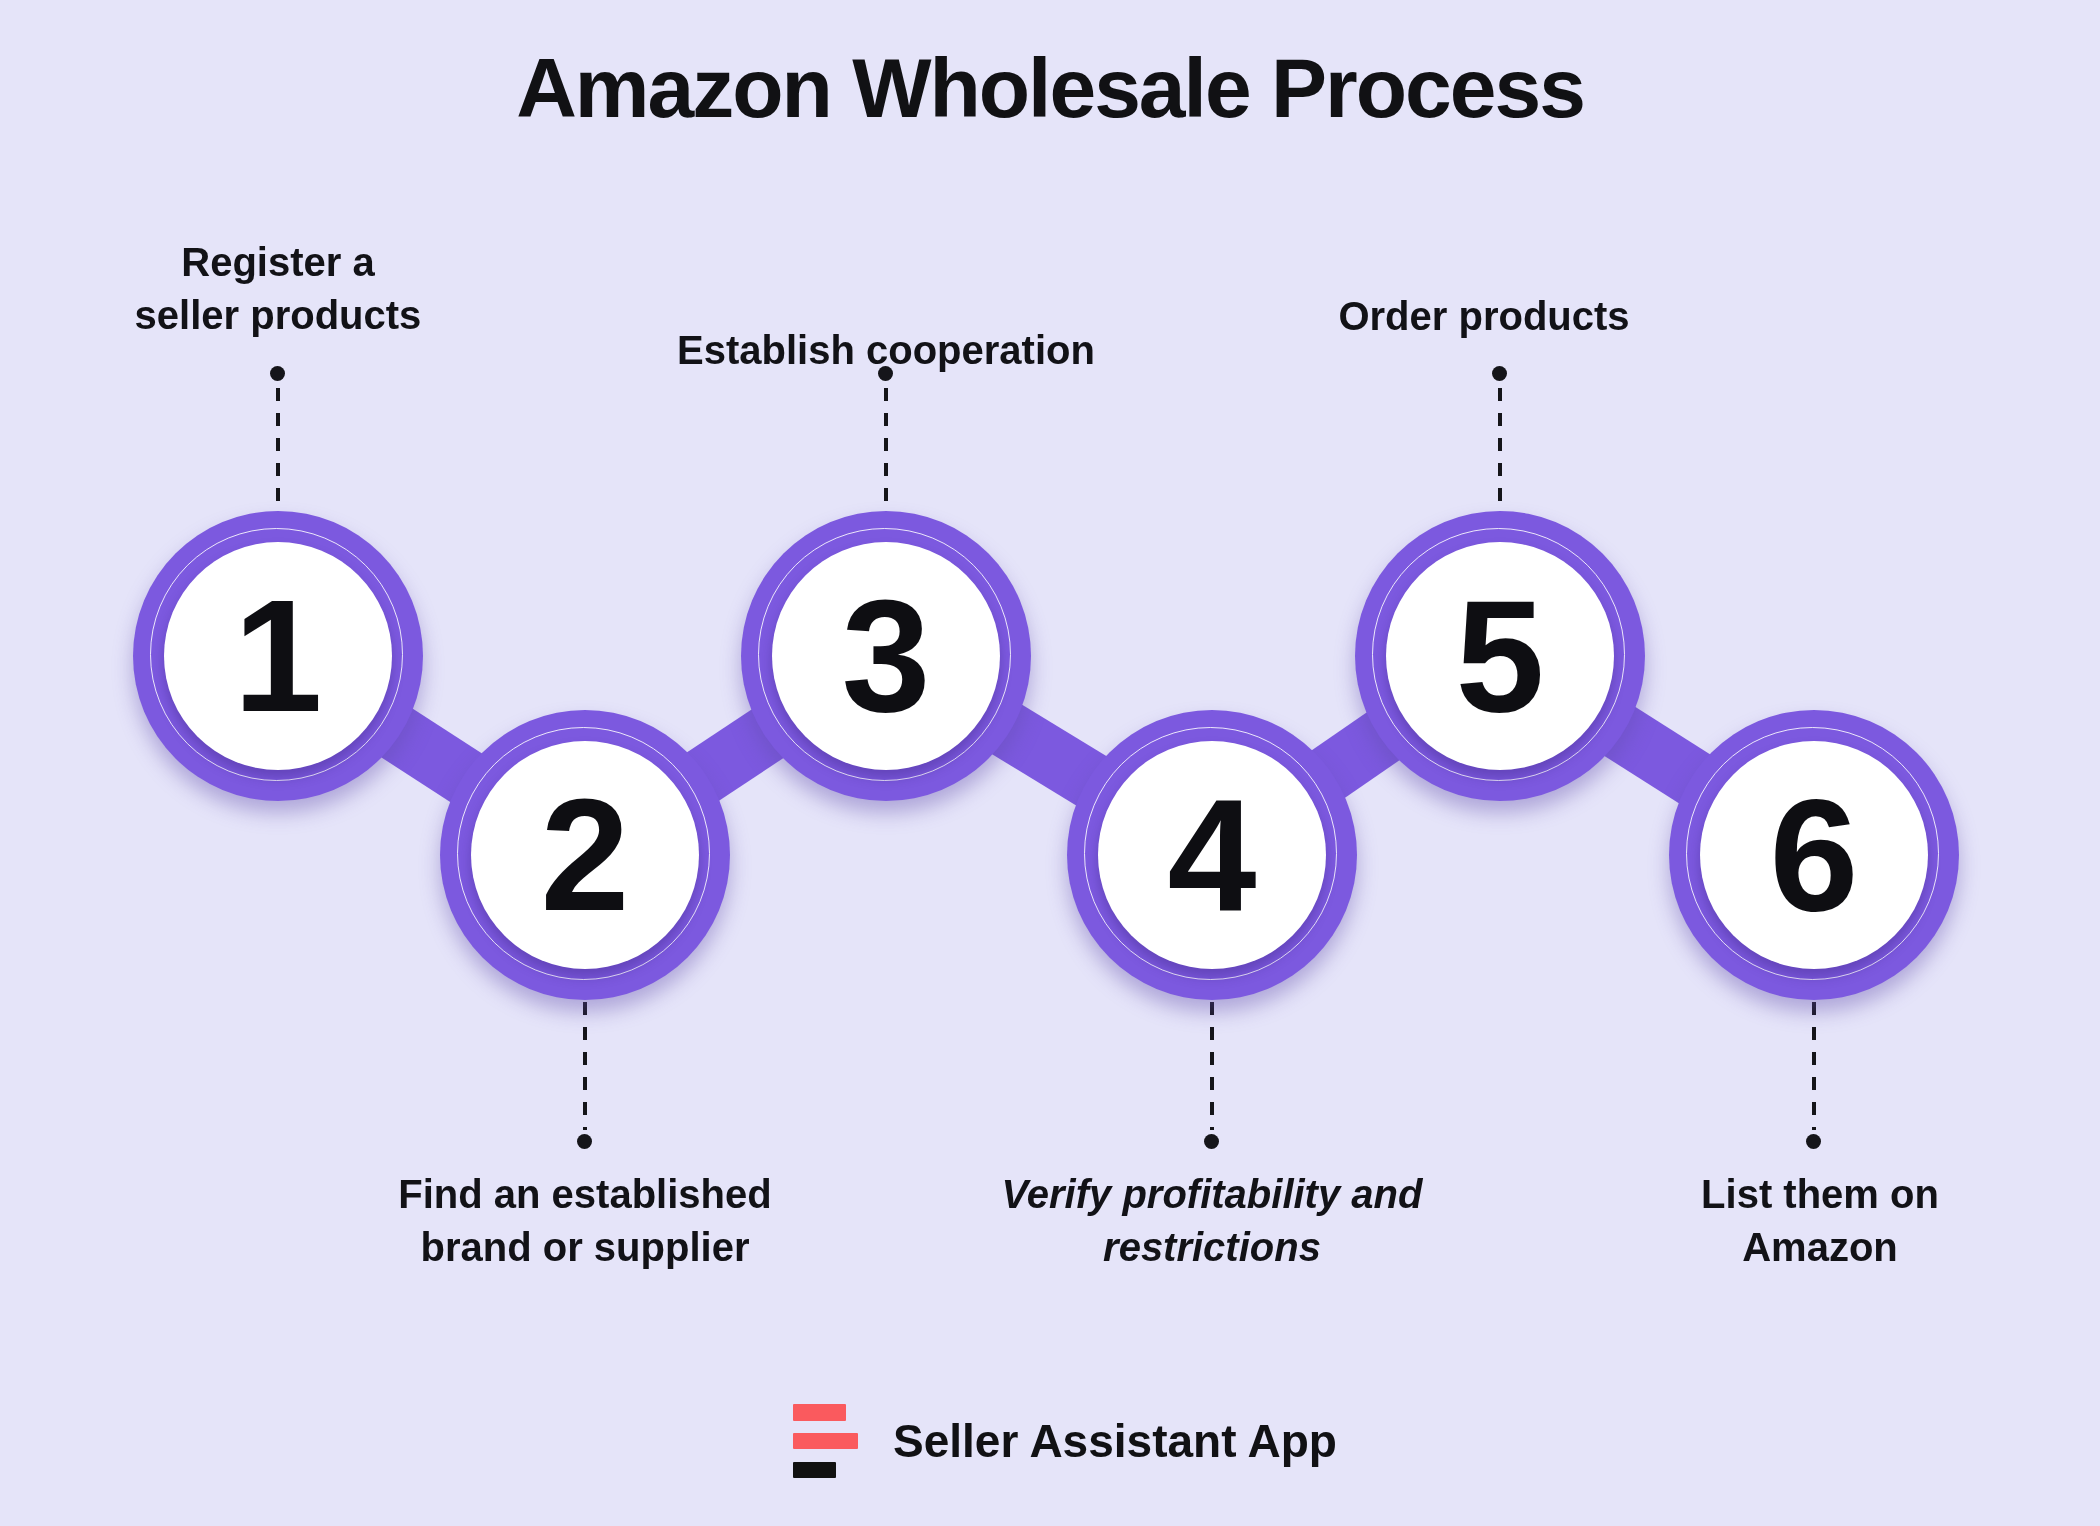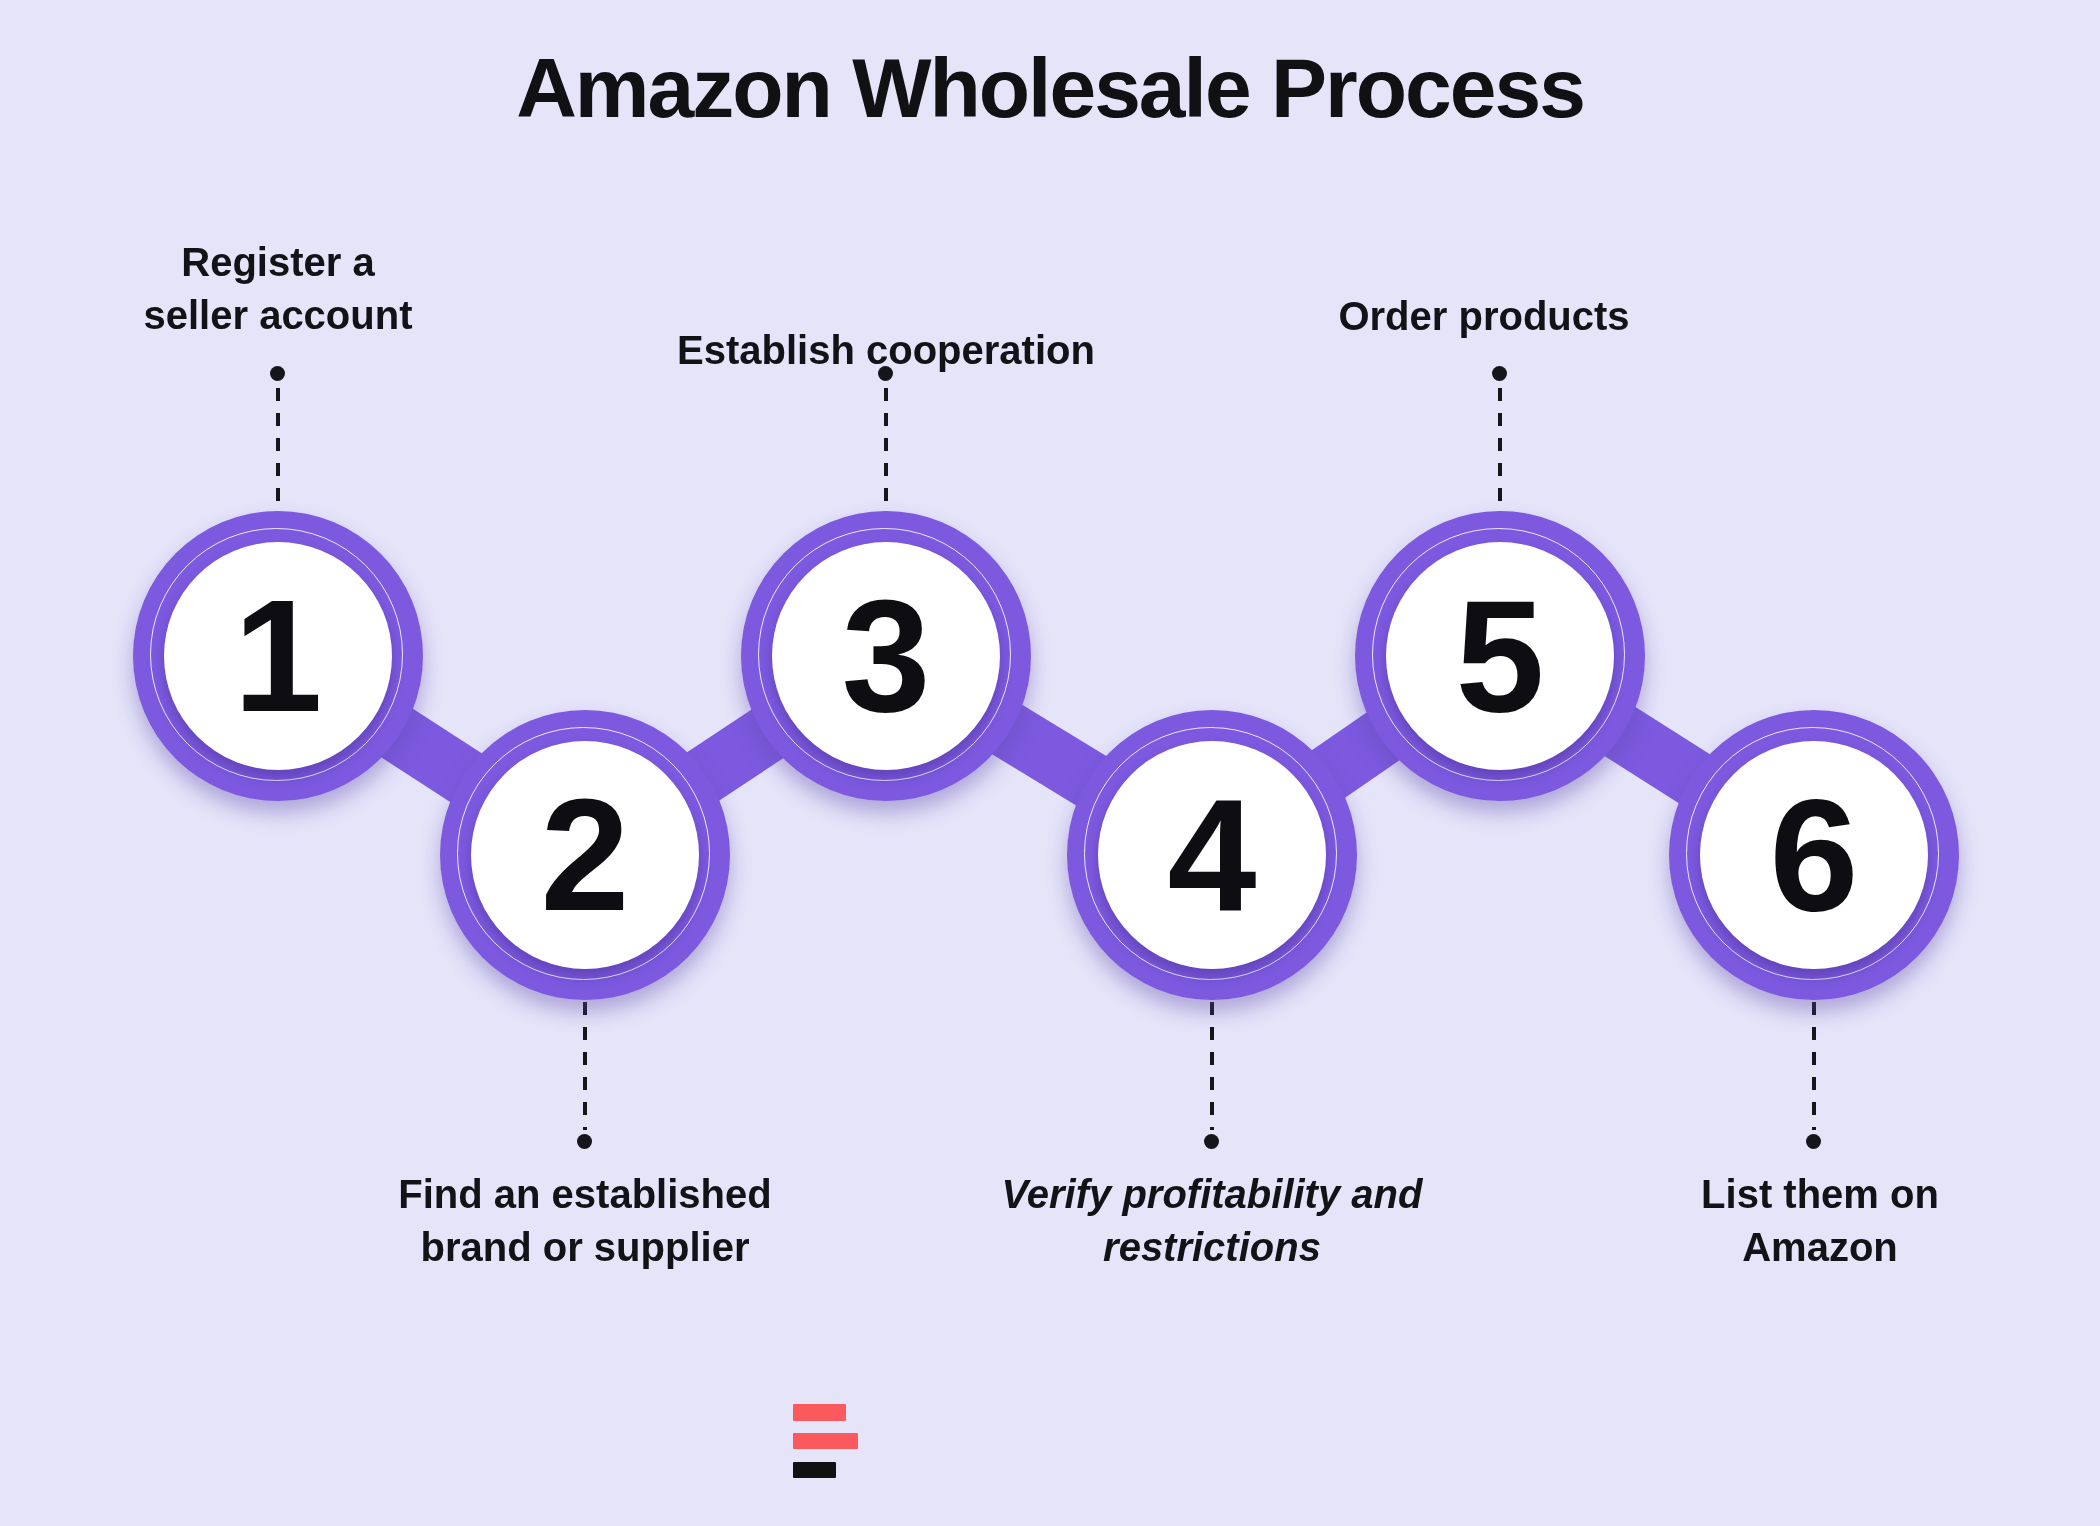--- a/index.html
+++ b/index.html
@@ -115,21 +115,21 @@
   <h1 class="title">Amazon Wholesale Process</h1>
 
   <div class="band" style="width:366px;left:248px;top:726px;transform:rotate(32.9deg);"></div>
   <div class="band" style="width:361px;left:555px;top:726px;transform:rotate(-33.5deg);"></div>
   <div class="band" style="width:382px;left:858px;top:726px;transform:rotate(31.4deg);"></div>
   <div class="band" style="width:350px;left:1181px;top:726px;transform:rotate(-34.6deg);"></div>
   <div class="band" style="width:372px;left:1471px;top:726px;transform:rotate(32.4deg);"></div>
 
   <div>
     <div class="label" style="left:78px;top:236px;width:400px;">Register a
-seller account</div>
+seller products</div>
     <div class="dot" style="left:270px;top:366px;"></div>
     <div class="dash" style="left:276px;top:388px;height:123px;"></div>
     <div class="circle" style="left:133px;top:511px;">
       <div class="hairline"></div>
       <div class="inner">
         <span class="num">1</span>
       </div>
     </div>
   </div>
 
@@ -195,15 +195,16 @@
     <div class="label" style="left:1620px;top:1168px;width:400px;">List them on
 Amazon</div>
   </div>
 
   <div class="footer">
     <div class="logo">
       <div class="bar b1"></div>
       <div class="bar b2"></div>
       <div class="bar b3"></div>
     </div>
+    <div class="brand-name">Seller Assistant App</div>
   </div>
 
 </div>
 
 </body></html>

